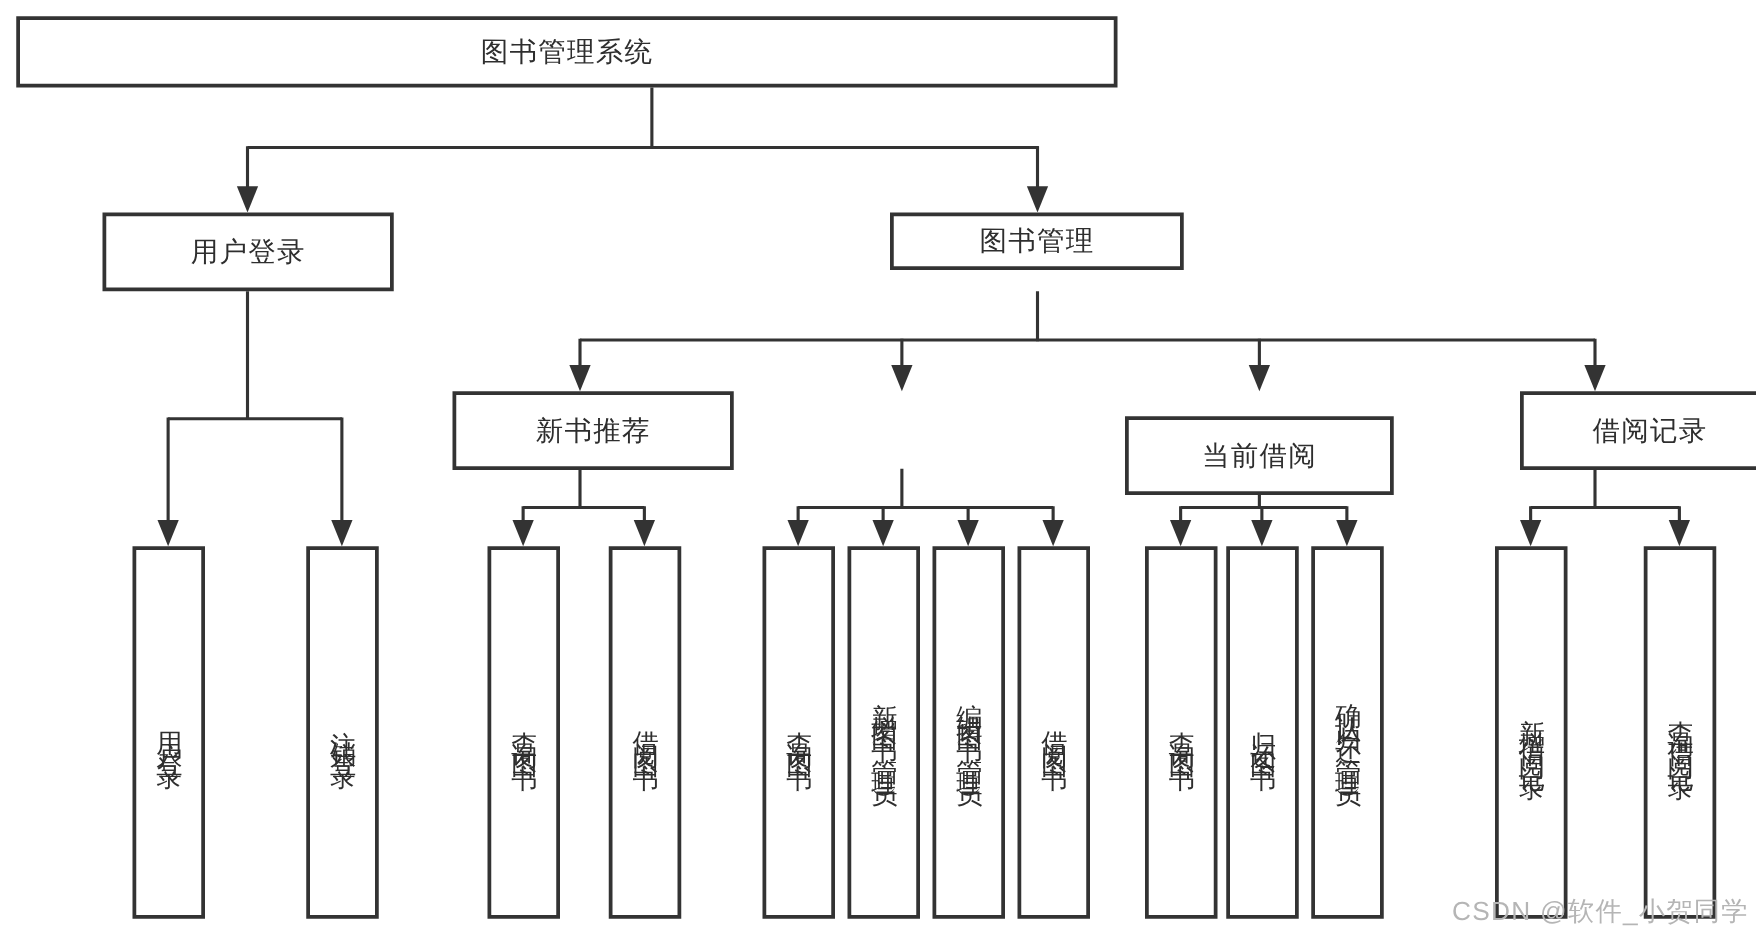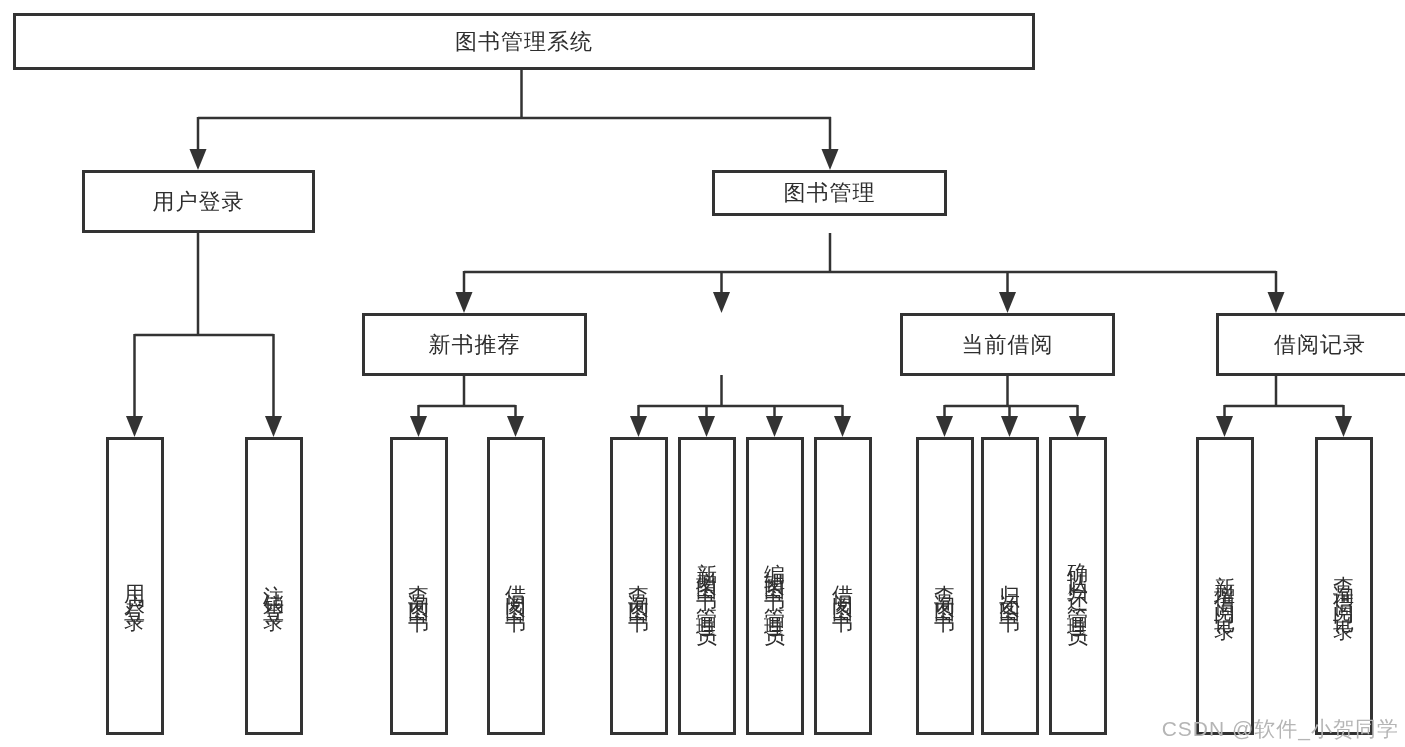--- a/index.html
+++ b/index.html
@@ -31,27 +31,27 @@
   #connectors polygon { fill: var(--line); stroke: none; }
   .node {
     position: absolute;
     background: var(--background);
     border: 3px solid var(--line);
     display: flex; align-items: center; justify-content: center;
     color: var(--text);
     z-index: 2;
   }
   .hnode { font-size: 22px; letter-spacing: 1px; }
-  .root  { left: 13px;  top: 13px;  width: 1022px; height: 57px; }
+  .root  { left: 13px;  top: 13px;  width: 881px; height: 57px; }
   .lvl2a { left: 82px;  top: 170px; width: 233px;  height: 63px; }
   .lvl2b { left: 712px; top: 170px; width: 235px;  height: 46px; }
   .lvl3  { top: 313px; height: 63px; }
   .l3a { left: 362px;  width: 225px; }
   .l3b { left: 620px;  width: 203px; }
-  .l3c { left: 900px;  width: 215px; }
+  .l3c { left: 900px;  width: 215px; margin-top: 20px; }
   .l3d { left: 1216px; width: 208px; }
   .leaf {
     top: 437px; width: 58px; height: 298px;
   }
   .leaf .vtext {
     writing-mode: vertical-rl;
     text-orientation: mixed;
     font-size: 21px;
     letter-spacing: 9px;
     line-height: 1;

